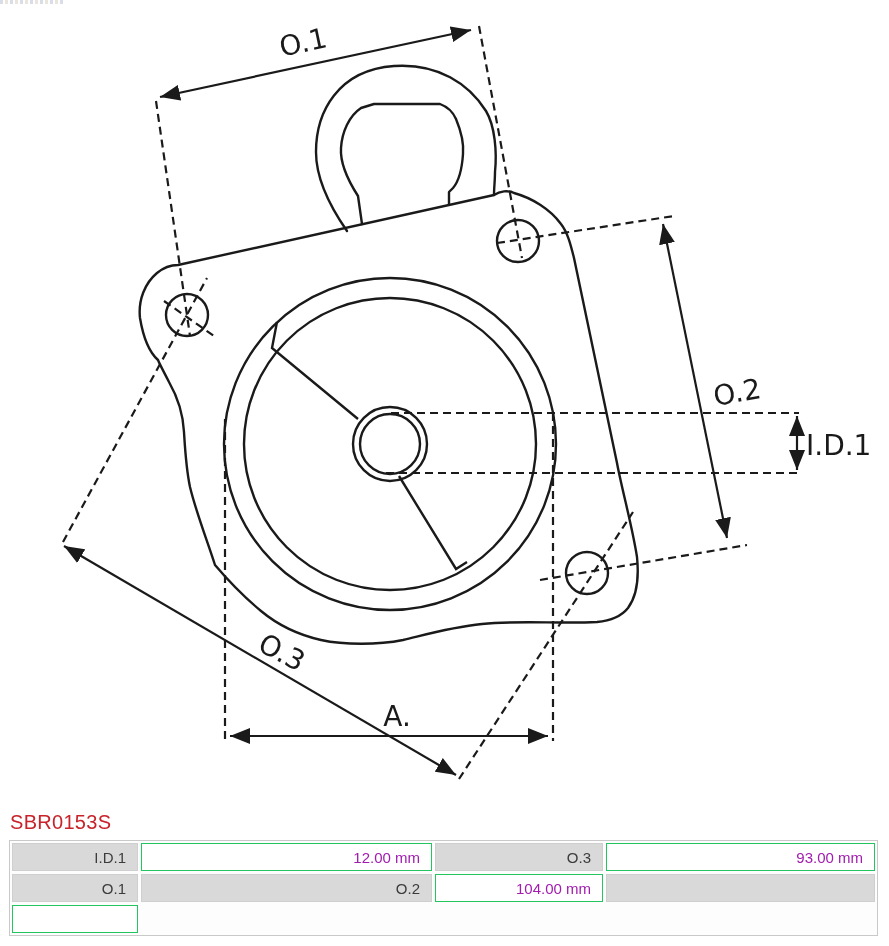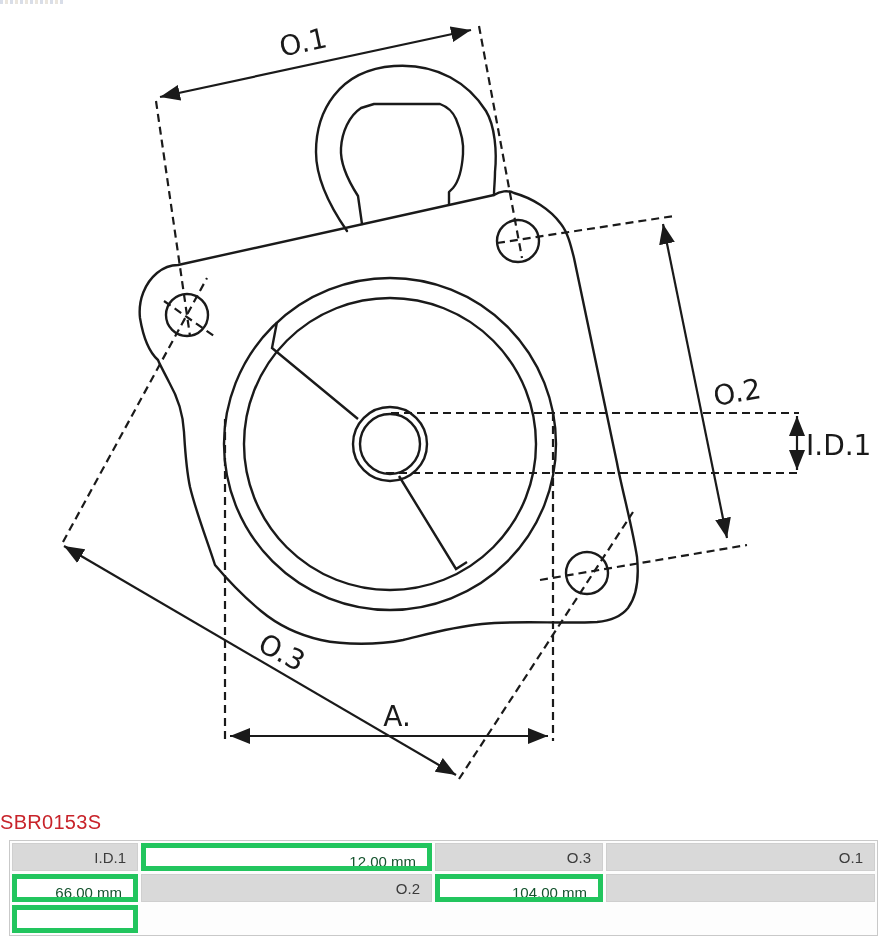--- a/index.html
+++ b/index.html
@@ -12,33 +12,33 @@
     background:repeating-linear-gradient(90deg,#b9c2d6 0 3px,#ffffff 3px 5px,#d8cfc0 5px 8px,#ffffff 8px 10px);
     opacity:.55;
   }
   .drawing-wrap{position:absolute;left:0;top:0;width:889px;height:808px;}
   svg text{
     font-family:"DejaVu Sans","Liberation Sans",sans-serif;
     fill:#1a1a1a;
   }
   .dim-label{font-size:28px;}
   .part-number{
-    position:absolute;left:0;top:811px;
+    position:absolute;left:10px;top:811px;
     font-size:20px;color:#c8232a;letter-spacing:.3px;
   }
   .spec-table{
     position:absolute;left:9px;top:840px;width:869px;
     border:1px solid #c9c9c9;background:#fdfdfd;
     display:grid;grid-template-columns:126px 291px 168px 1fr;
     gap:3px;padding:2px;box-sizing:border-box;
   }
   .spec-cell{
-    height:28px;line-height:28px;font-size:15px;color:#14532d;
+    height:28px;line-height:28px;font-size:15px;color:#a21caf;
     text-align:right;padding-right:11px;box-sizing:border-box;
-    border:5px solid #22c55e;background:#ffffff;overflow:hidden;
+    border:1px solid #22c55e;background:#ffffff;overflow:hidden;
   }
   .spec-cell.lbl{background:#d9d9d9;border:1px solid #cfcfcf;color:#3c3c3c;}
 </style>
 </head>
 <body>
 
 <div class="top-artifact"></div>
 
 <div class="drawing-wrap">
 <svg width="889" height="808" viewBox="0 0 889 808">
@@ -133,21 +133,21 @@
   </g>
 </svg>
 </div>
 
 <div class="part-number">SBR0153S</div>
 
 <div class="spec-table">
   <div class="spec-cell lbl">I.D.1</div>
   <div class="spec-cell">12.00 mm</div>
   <div class="spec-cell lbl">O.3</div>
+  <div class="spec-cell">93.00 mm</div>
 
   <div class="spec-cell lbl">O.1</div>
-  <div class="spec-cell">66.00 mm</div>
 
   <div class="spec-cell lbl">O.2</div>
   <div class="spec-cell">104.00 mm</div>
   <div class="spec-cell lbl"></div>
   <div class="spec-cell"></div>
 </div>
 
 </body></html>

